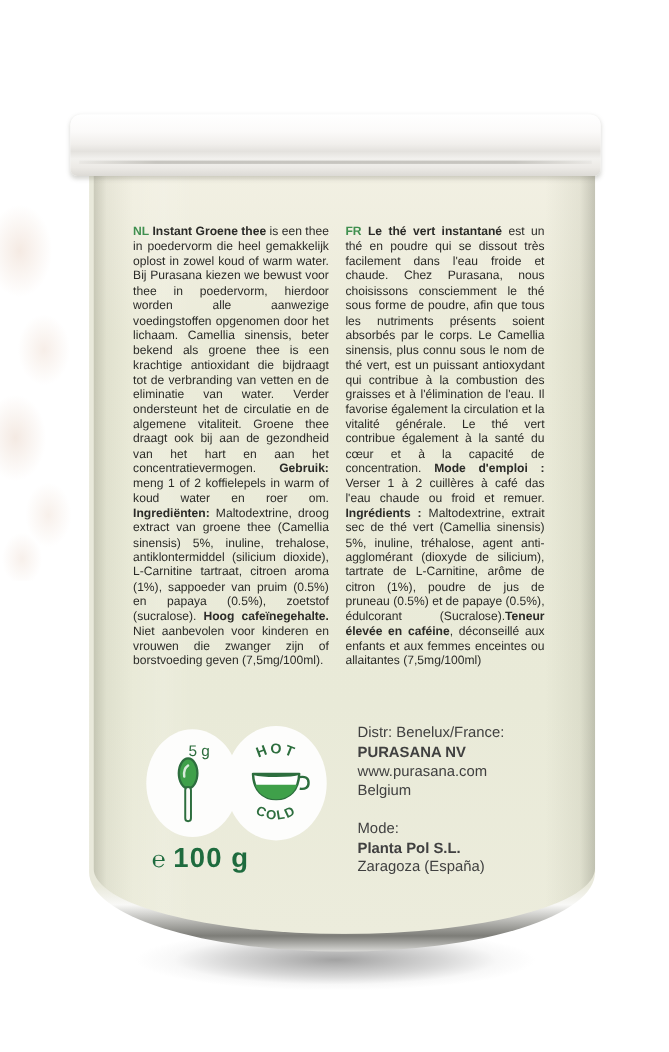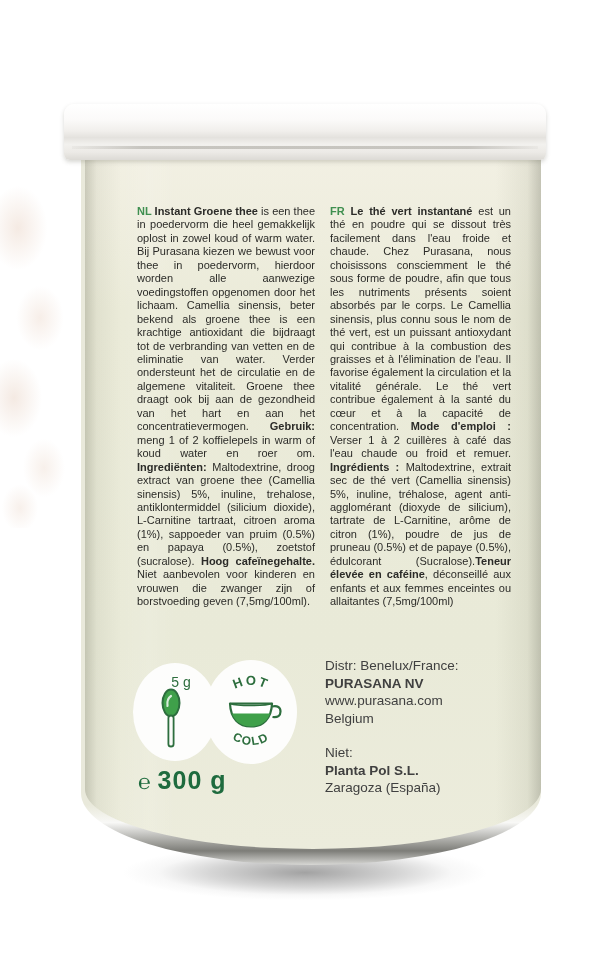--- a/index.html
+++ b/index.html
@@ -55,21 +55,21 @@
       #ffffff 0%, #fbfaf9 28%, #f1efec 48%, #e4e2de 60%, #f2f1ee 72%, #eceae6 86%, #dcdad5 100%);
     box-shadow:0 2px 4px rgba(120,120,105,0.30);
   }
   .lid-seam{
     position:absolute;left:72px;top:146px;width:466px;height:3px;
     background:linear-gradient(90deg, rgba(180,178,172,0.1), rgba(165,163,156,0.55) 15%, rgba(165,163,156,0.55) 85%, rgba(180,178,172,0.1));
   }
 
   
   .label-columns{
-    position:absolute;left:137px;top:205px;width:374px;
+    position:absolute;left:121px;top:205px;width:374px;
     display:flex;justify-content:space-between;
   }
   .text-col{
     font-size:11px;line-height:13.45px;text-align:justify;color:#2b2b28;
     letter-spacing:0px;
   }
   .text-col.nl{width:178px;}
   .text-col.fr{width:181px;}
   .b{font-weight:bold;}
 
@@ -138,28 +138,28 @@
       <path d="M25 43 C32 45.6 60 45.6 67 43" fill="none" stroke="#2d6e3e" stroke-width="1.8"></path>
       <path d="M67 46 q8.5 -1.5 8.5 5 q0 6.5 -8 5.5" fill="none" stroke="#2d6e3e" stroke-width="2.2"></path>
       <text font-size="12" font-weight="bold" fill="#2d6e3e" letter-spacing="1.5" font-family="Liberation Sans, sans-serif">
         <textPath href="#arc-cold" startOffset="50%" text-anchor="middle">COLD</textPath>
       </text>
     </svg>
   </div>
 
   <div class="net-weight">
     <span class="e-mark">℮</span>
-    <span class="weight-value">300 g</span>
+    <span class="weight-value">100 g</span>
   </div>
 
   <div class="address-block">
     <div class="line">Distr: Benelux/France:</div>
     <div class="line b">PURASANA NV</div>
     <div class="line">www.purasana.com</div>
     <div class="line">Belgium</div>
     <div class="fabr-group">
-      <div class="line">Niet:</div>
+      <div class="line">Mode:</div>
       <div class="line b">Planta Pol S.L.</div>
       <div class="line">Zaragoza (España)</div>
     </div>
   </div>
 
 </div>
 
 </body></html>

